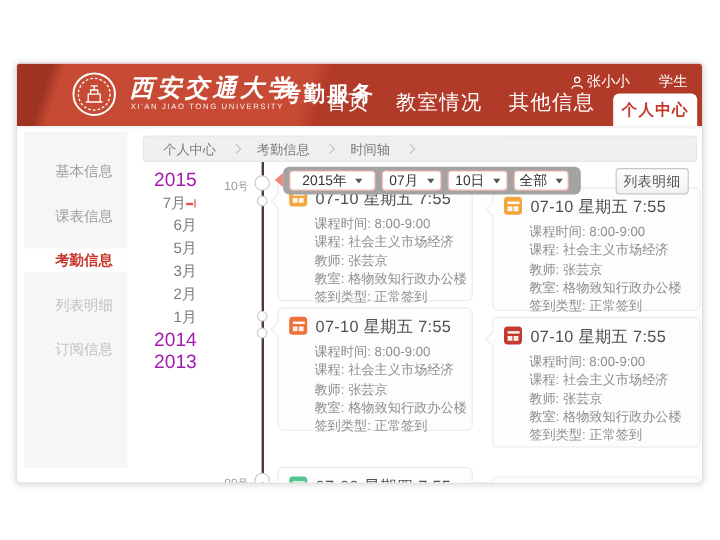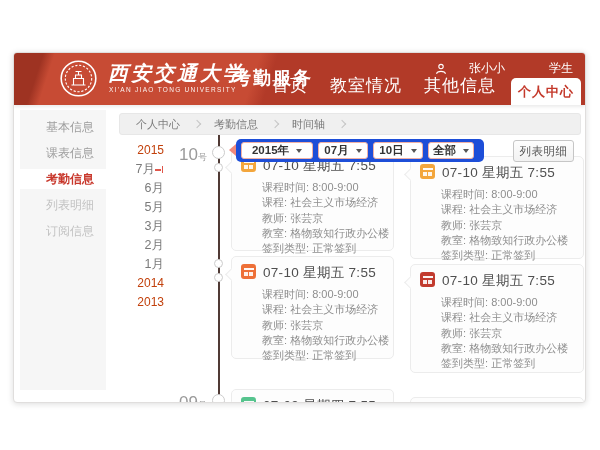--- a/index.html
+++ b/index.html
@@ -13,53 +13,53 @@
 
   
   .hdr { position:absolute; left:0; top:0; width:100%; height:52px;
          background:linear-gradient(108deg,#9e3322 0%,#9e3322 5%,#c74b34 7%,#c74b34 42%,#b23a28 45%,#b23a28 100%);
          box-shadow:0 2px 3px rgba(0,0,0,.08); }
   .logo { position:absolute; left:45px; top:6px; width:39px; height:39px; }
   .uni-cn { position:absolute; left:94px; top:7px; color:#fff; font-family:"DejaVu Serif",serif;
             font-style:italic; font-weight:bold; font-size:20px; letter-spacing:3px; white-space:nowrap; }
   .uni-en { position:absolute; left:95px; top:33px; color:rgba(255,255,255,.92); font-size:6.5px; letter-spacing:1.3px; white-space:nowrap; }
   .app-title { position:absolute; left:219px; top:13px; color:#fff; font-size:18px; font-weight:bold; letter-spacing:2px; white-space:nowrap; }
-  .user { position:absolute; right:12px; top:7px; display:flex; align-items:center; gap:22px; color:#fff; font-size:12px; cursor:pointer; }
+  .user { position:absolute; right:12px; top:7px; display:flex; align-items:center; gap:2px; color:#fff; font-size:12px; cursor:pointer; }
   .user .role { margin-left:22px; }
 
   .nav { position:absolute; right:4px; bottom:0; display:flex; align-items:flex-end; }
   .nav-item { color:#fff; font-size:17px; font-weight:normal; padding:0 11px 8px 11px; letter-spacing:1px; cursor:pointer; white-space:nowrap; }
   .nav-tab-active { width:70px; height:27px; background:#fff; color:#c4392b; font-size:13px; font-weight:bold;
                     border-radius:5px 5px 0 0; display:flex; align-items:center; justify-content:center;
                     letter-spacing:1px; margin-left:4px; cursor:pointer; }
 
   
   .sidebar { position:absolute; left:6px; top:57px; width:86px; height:280px; background:#f6f6f6; }
-  .side-item { height:20px; margin-top:6px; line-height:20px; padding-left:26px; font-size:12px; color:#9d9d9d; cursor:pointer; white-space:nowrap; }
-  .side-item.first { margin-top:7px; }
+  .side-item { height:20px; margin-top:17px; line-height:20px; padding-left:26px; font-size:12px; color:#9d9d9d; cursor:pointer; white-space:nowrap; }
+  .side-item.first { margin-top:23px; }
   .side-item.active { background:#fff; color:#c8372b; font-weight:bold; }
   .side-item.dim { color:#c2c2c2; }
 
   
   .crumbbar { position:absolute; left:105px; top:60px; width:462px; height:22px; background:#f0f0f0;
               border:1px solid #e7e7e7; border-radius:3px; display:flex; align-items:center; padding:0 4px; }
   .crumb { font-size:11px; color:#7a7a7a; padding:0 12px; cursor:pointer; white-space:nowrap; }
   .crumb-sep { width:6px; height:6px; border-top:1px solid #c5c5c5; border-right:1px solid #c5c5c5;
                transform:rotate(45deg); margin:0 2px; }
 
   
   .scale { position:absolute; left:60px; top:88px; width:90px; text-align:right; }
   .scale-row { line-height:19px; font-size:12.5px; color:#7a7a7a; white-space:nowrap; }
-  .scale-row.big { font-size:12px; color:#c2410c; }
+  .scale-row.big { font-size:16px; color:#a21caf; }
   .marker { display:inline-block; position:relative; width:9px; height:9px; vertical-align:middle; }
   .marker::before { content:""; position:absolute; left:0; top:4px; width:6px; height:1.5px; background:#e0574b; }
   .marker::after  { content:""; position:absolute; right:1px; top:1px; width:1.5px; height:7px; background:#e0574b; }
 
   .day-label { position:absolute; width:43px; text-align:right; color:#9a9a9a; cursor:default; white-space:nowrap; }
-  .day-num { font-size:17px; }
+  .day-num { font-size:10px; }
   .day-unit { font-size:9px; }
   .day-10 { left:150px; top:92px; }
   .day-09 { left:150px; top:340px; }
 
   .tl-line { position:absolute; left:204px; top:82px; width:2px; height:269px; background:#503a35; }
   .tl-dot { position:absolute; background:#fff; border:1px solid #cccccc; border-radius:50%; z-index:2; }
   .dot-a { left:198px; top:93px;  width:13px; height:13px; }
   .dot-b { left:200px; top:110px; width:9px;  height:9px;  }
   .dot-c { left:200px; top:206px; width:9px;  height:9px;  }
   .dot-d { left:200px; top:220px; width:9px;  height:9px;  }
@@ -78,22 +78,22 @@
   .card-head { display:flex; align-items:flex-start; padding:7px 9px 3px 9px; }
   .card-date { margin-left:7px; font-size:13.5px; color:#4f4f4f; letter-spacing:.3px; white-space:nowrap; }
   .cal-icon { position:relative; width:15px; height:15px; border-radius:3px; flex:0 0 15px; }
   .cal-icon::before { content:""; position:absolute; left:2.5px; right:2.5px; top:3.5px; height:2px; background:rgba(255,255,255,.95); }
   .cal-icon::after { content:""; position:absolute; left:3px; top:8px; width:3.5px; height:3.5px; background:rgba(255,255,255,.9);
                      box-shadow:5px 0 0 rgba(255,255,255,.9); }
   .card-body { padding:2px 8px 6px 30px; }
   .fline { font-size:11px; line-height:15.3px; color:#8e8e8e; white-space:nowrap; }
 
   
-  .filterbar { position:absolute; left:222px; top:86px; width:248px; height:23px; background:#1d4ed8;
-               border-radius:5px; display:flex; align-items:center; padding:0 5px; gap:5px; z-index:30;font-weight:bold; }
+  .filterbar { position:absolute; left:222px; top:86px; width:248px; height:23px; background:#a3a3a3;
+               border-radius:5px; display:flex; align-items:center; padding:0 5px; gap:5px; z-index:30; }
   .filterbar::before { content:""; position:absolute; left:-7px; top:5px; width:0; height:0;
                        border-top:6px solid transparent; border-bottom:6px solid transparent; border-right:7px solid #f0897c; }
   .dd { height:17px; background:#fff; border:1px solid #f0b1a5; border-radius:3px; display:flex; align-items:center;
         justify-content:center; font-size:11.5px; color:#333; cursor:pointer; white-space:nowrap; }
   .dd .caret { width:0; height:0; border-left:3.5px solid transparent; border-right:3.5px solid transparent;
                border-top:4px solid #555; margin-left:7px; }
   .dd-year { width:72px; } .dd-month { width:50px; } .dd-day { width:50px; } .dd-scope { width:46px; }
 
   .list-btn { position:absolute; left:499px; top:87px; width:61px; height:22px; z-index:30;
               background:linear-gradient(#fdfdfd,#f2f2f2); border:1px solid #c6c6c6; border-radius:3px;

